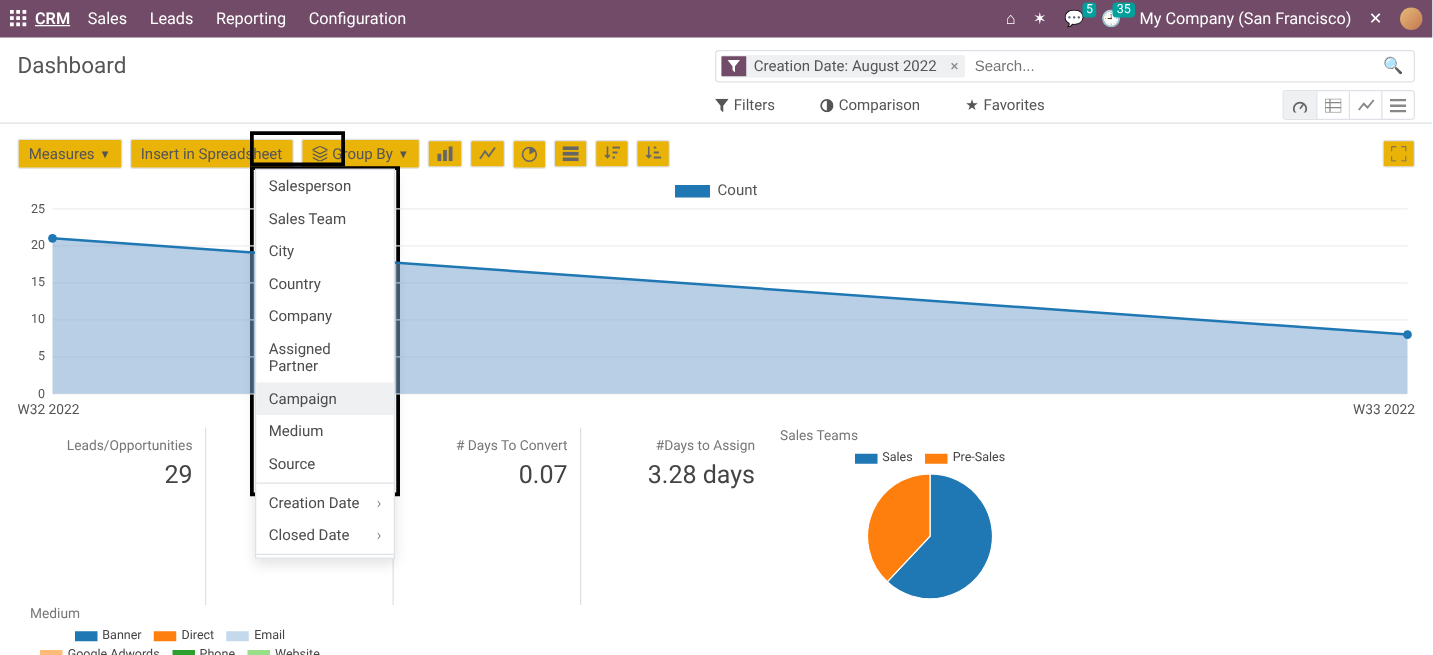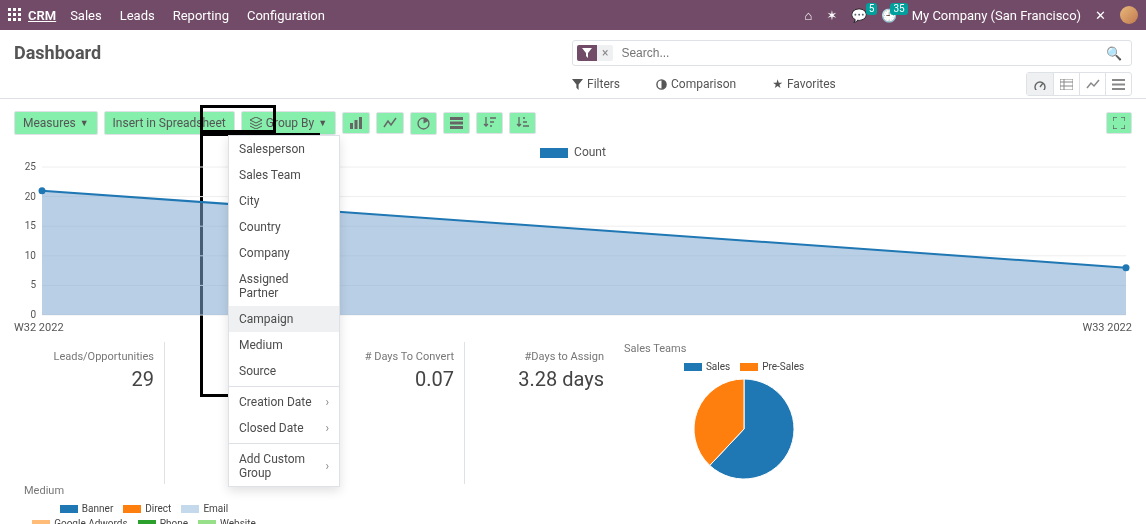--- a/index.html
+++ b/index.html
@@ -53,21 +53,21 @@
     line-height: 12px;
   }
   .avatar { width: 18px; height:18px; border-radius:50%; background: linear-gradient(135deg,#e9b97a,#c17950); display:inline-block;}
   
   .header {
     display: flex;
     align-items: flex-start;
     padding: 10px 14px 2px 14px;
     border-bottom: 1px solid var(--border);
   }
-  .header h1 { font-size: 18px; font-weight: 700; margin: 2px 0 18px 0; color:#555;}
+  .header h1 { font-size: 18px; font-weight: 400; margin: 2px 0 18px 0; color:#555;}
   .header .searchblock { margin-left: auto; width: 560px; }
   .search-row {
     display:flex; align-items:center;
     border: 1px solid var(--border);
     border-radius: 3px;
     height: 26px;
     padding: 0 4px;
   }
   .facet {
     display:flex; align-items:center;
@@ -97,21 +97,21 @@
   }
   .view-switch span:first-child { border-left:none;}
   .view-switch span.active { background:#eef0f2; color:#444;}
   
   .toolbar {
     display:flex; align-items:center; gap:6px;
     padding: 12px 14px 6px 14px;
     position: relative;
   }
   .btn {
-    border:1px solid var(--border); background:#86efac;
+    border:1px solid var(--border); background:#eab308;
     padding:4px 8px; font-size:12px; color:#555;
     display:flex; align-items:center; gap:4px; cursor:pointer;
     border-radius:2px;
   }
   .btn.icon-only { padding:4px 6px;}
   .caret { font-size:9px; }
   .focus-rect {
     position:absolute;
     border:3px solid #000;
     pointer-events:none;
@@ -119,21 +119,20 @@
   .dropdown {
     position:absolute;
     top: 36px;
     left: 204px;
     width: 112px;
     background:#fff;
     border:1px solid var(--border);
     box-shadow:0 4px 10px rgba(0,0,0,.12);
     z-index:5;
     font-size:12px;
-    margin-left:24px;
   }
   .dropdown .it { padding:6px 10px; cursor:pointer; display:flex; align-items:center; justify-content:space-between;}
   .dropdown .it:hover, .dropdown .it.hover { background:#eef0f2;}
   .dropdown .sep { border-top:1px solid var(--border); margin:2px 0;}
   .dropdown .sub::after { content:"›"; color:#888;}
   .expand-btn {
     margin-left:auto;
   }
   
   .chart-wrap { padding: 4px 14px 0 14px; position:relative;}
@@ -197,20 +196,21 @@
     <h1>Dashboard</h1>
   </div>
   <div class="searchblock">
     <div class="search-row">
       <span class="facet">
         <span class="ic">
           <svg width="10" height="10" viewBox="0 0 10 10">
               <path d="M0 0h10L6 5v5L4 8V5z" fill="#fff"></path>
             </svg>
         </span>
+        <span class="lbl">Creation Date: August 2022</span>
         <span class="x">×</span>
       </span>
       <input placeholder="Search..." style="">
       <span class="mag">🔍</span>
     </div>
     <div class="filter-row">
       <span class="item">
         <svg width="11" height="11" viewBox="0 0 10 10">
             <path d="M0 0h10L6 5v5L4 8V5z" fill="#555"></path>
           </svg>
@@ -329,21 +329,20 @@
       <div class="it">Country</div>
       <div class="it">Company</div>
       <div class="it">Assigned Partner</div>
       <div class="it hover">Campaign</div>
       <div class="it">Medium</div>
       <div class="it">Source</div>
       <div class="sep"></div>
       <div class="it sub">Creation Date</div>
       <div class="it sub">Closed Date</div>
       <div class="sep"></div>
-      <div class="it sub">Add Custom Group</div>
     </div>
 </div>
 
 <div class="chart-wrap">
   <div class="chart-legend"><span class="swatch"></span><span>Count</span></div>
   <svg class="linechart" viewBox="0 0 1118 160" preserveAspectRatio="none">
     <g id="grid">
         <line x1="28" x2="1112" y1="154" y2="154" stroke="#eee"></line>
         <text x="22" y="157" text-anchor="end" font-size="10" fill="#555">0</text>
         <line x1="28" x2="1112" y1="124.4" y2="124.4" stroke="#eee"></line>

